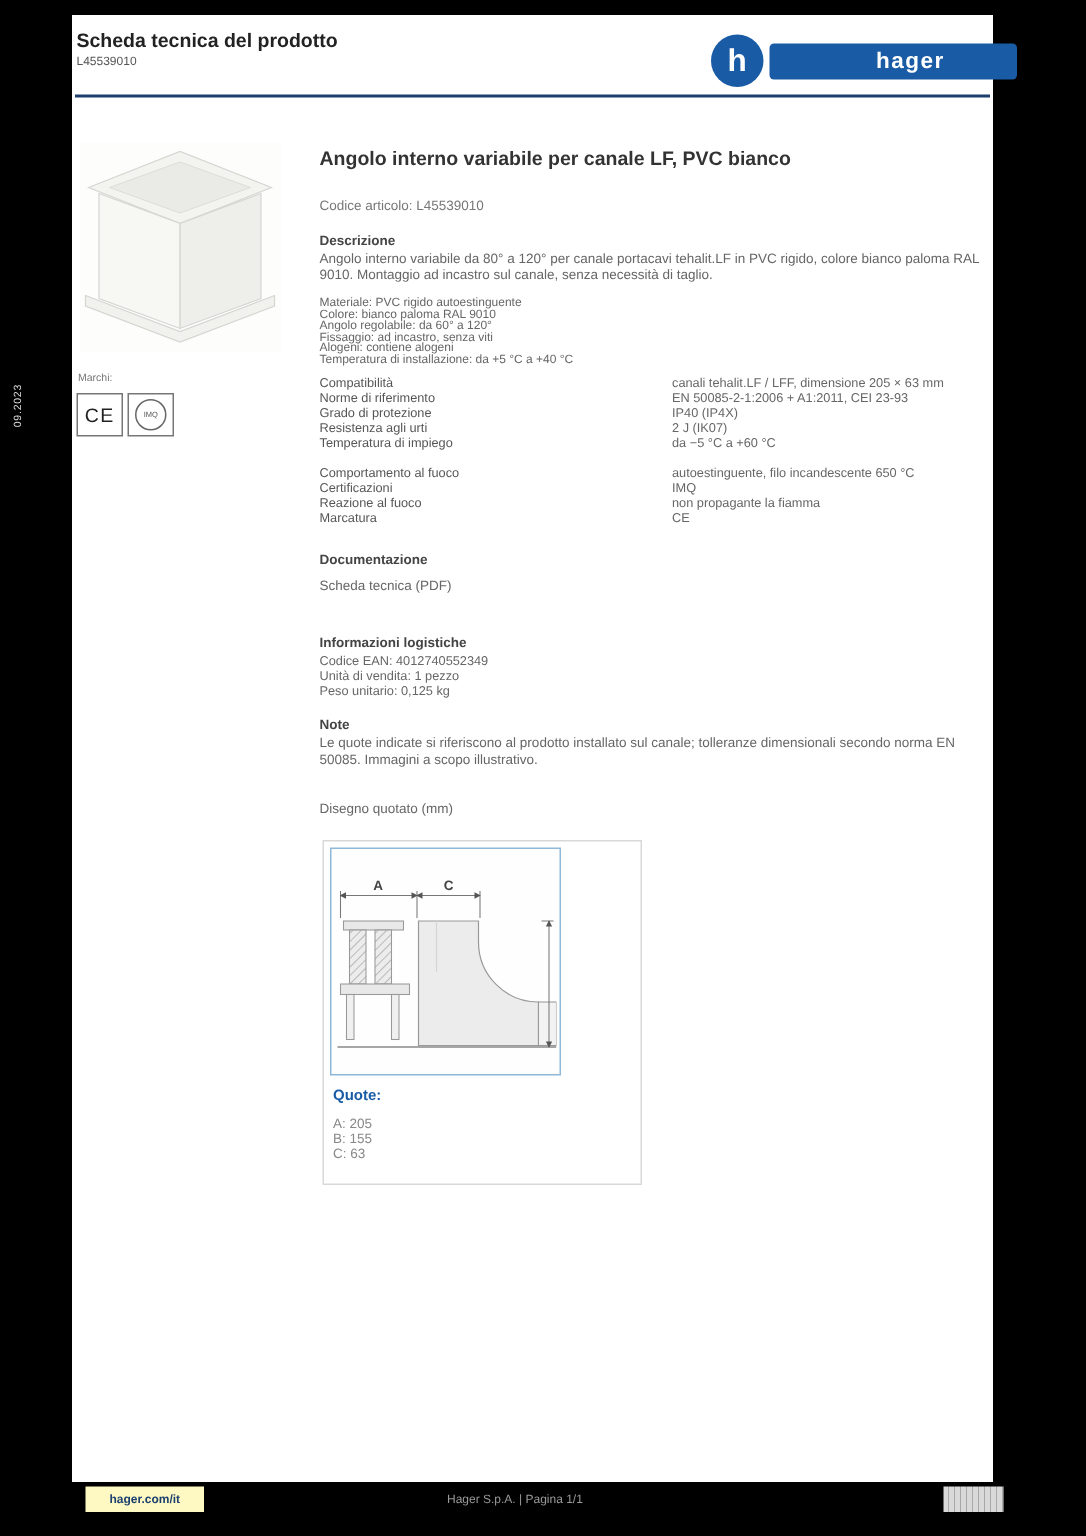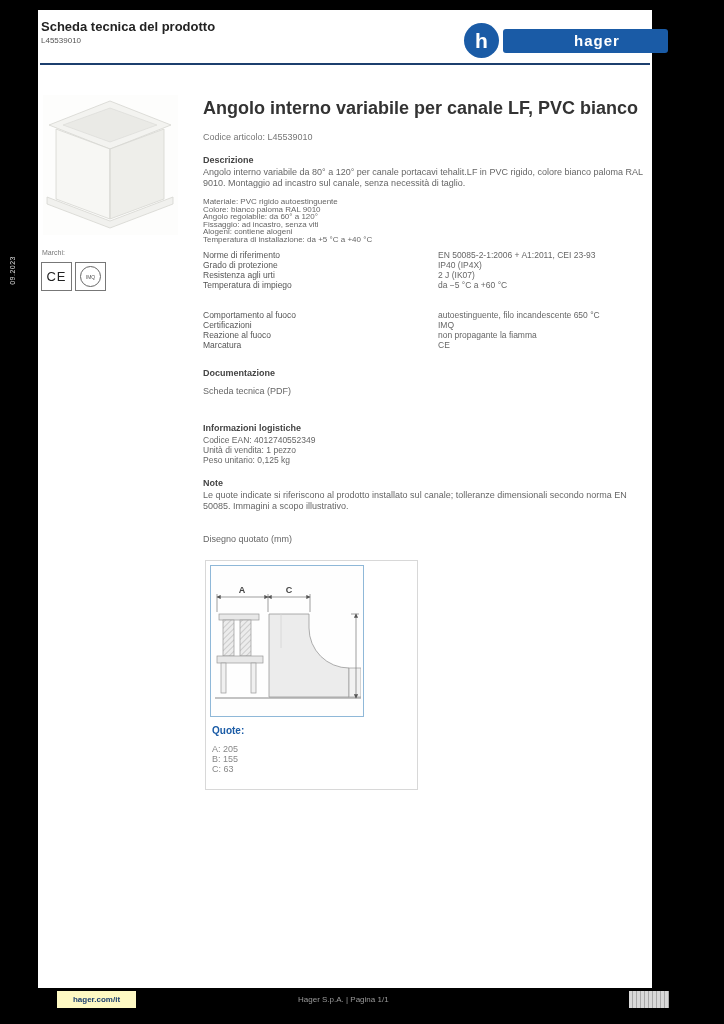--- a/index.html
+++ b/index.html
@@ -1,21 +1,21 @@
 <!DOCTYPE html>
 <html><head>
 <meta charset="utf-8">
 <style>
   html,body{margin:0;padding:0;}
   body{
     width:724px;height:1024px;position:relative;background:#000;
     font-family:"Liberation Sans", sans-serif;overflow:hidden;
   }
   .abs{position:absolute;}
-  .page{position:absolute;left:38px;top:10px;width:614px;height:978px;background:#fff;}
+  .page{position:absolute;left:48px;top:10px;width:614px;height:978px;background:#fff;}
 
   
   .header-title{left:3px;top:9px;font-size:13px;font-weight:bold;color:#222;}
   .header-ref{left:3px;top:26px;font-size:8px;color:#555;}
   .logo{left:426px;top:13px;display:flex;align-items:center;gap:4px;}
   .logo-circle{width:35px;height:35px;border-radius:50%;background:#1a5ba6;color:#fff;
     font-weight:bold;font-size:21px;display:flex;align-items:center;justify-content:center;}
   .logo-bar{width:142px;height:24px;background:#1a5ba6;border-radius:3px;color:#fff;
     font-weight:bold;font-size:15px;letter-spacing:1px;display:flex;align-items:center;justify-content:center;padding-left:23px;}
   .rule{left:2px;top:53px;width:610px;height:2px;background:#1c3f6e;}
@@ -25,21 +25,21 @@
   .marks-caption{left:4px;top:239px;font-size:7px;color:#777;}
   .ce-box{left:3px;top:252px;width:29px;height:27px;border:1px solid #777;
     display:flex;align-items:center;justify-content:center;font-size:13px;color:#222;letter-spacing:1px;}
   .imq-box{left:37px;top:252px;width:29px;height:27px;border:1px solid #777;
     display:flex;align-items:center;justify-content:center;}
   .imq-inner{width:19px;height:19px;border:1px solid #666;border-radius:50%;
     font-size:5px;color:#555;display:flex;align-items:center;justify-content:center;}
 
   
   .col{left:165px;width:446px;}
-  .p-title{top:88px;font-size:18px;font-weight:bold;color:#333;}
+  .p-title{top:88px;font-size:13px;font-weight:bold;color:#333;}
   .p-code{top:122px;font-size:9px;color:#777;}
   .lbl{font-size:9px;font-weight:bold;color:#444;margin:0 0 2px 0;}
   .body9{font-size:9px;color:#666;line-height:11px;margin:0;}
   .desc{top:145px;}
   .features{top:188px;}
   .fline{font-size:8px;line-height:7.5px;color:#666;}
   .spec1{top:240px;}
   .spec2{top:300px;}
   .srow{display:flex;font-size:8.5px;line-height:10px;}
   .slabel{width:235px;color:#555;}
@@ -107,20 +107,24 @@
     <div class="fline">Materiale: PVC rigido autoestinguente</div>
     <div class="fline">Colore: bianco paloma RAL 9010</div>
     <div class="fline">Angolo regolabile: da 60° a 120°</div>
     <div class="fline">Fissaggio: ad incastro, senza viti</div>
     <div class="fline">Alogeni: contiene alogeni</div>
     <div class="fline">Temperatura di installazione: da +5 °C a +40 °C</div>
   </div>
 
   <div class="abs col spec1">
     <div class="srow">
+      <span class="slabel">Compatibilità</span>
+      <span class="sval">canali tehalit.LF / LFF, dimensione 205 × 63 mm</span>
+    </div>
+    <div class="srow">
       <span class="slabel">Norme di riferimento</span>
       <span class="sval">EN 50085-2-1:2006 + A1:2011, CEI 23-93</span>
     </div>
     <div class="srow">
       <span class="slabel">Grado di protezione</span>
       <span class="sval">IP40 (IP4X)</span>
     </div>
     <div class="srow">
       <span class="slabel">Resistenza agli urti</span>
       <span class="sval">2 J (IK07)</span>

